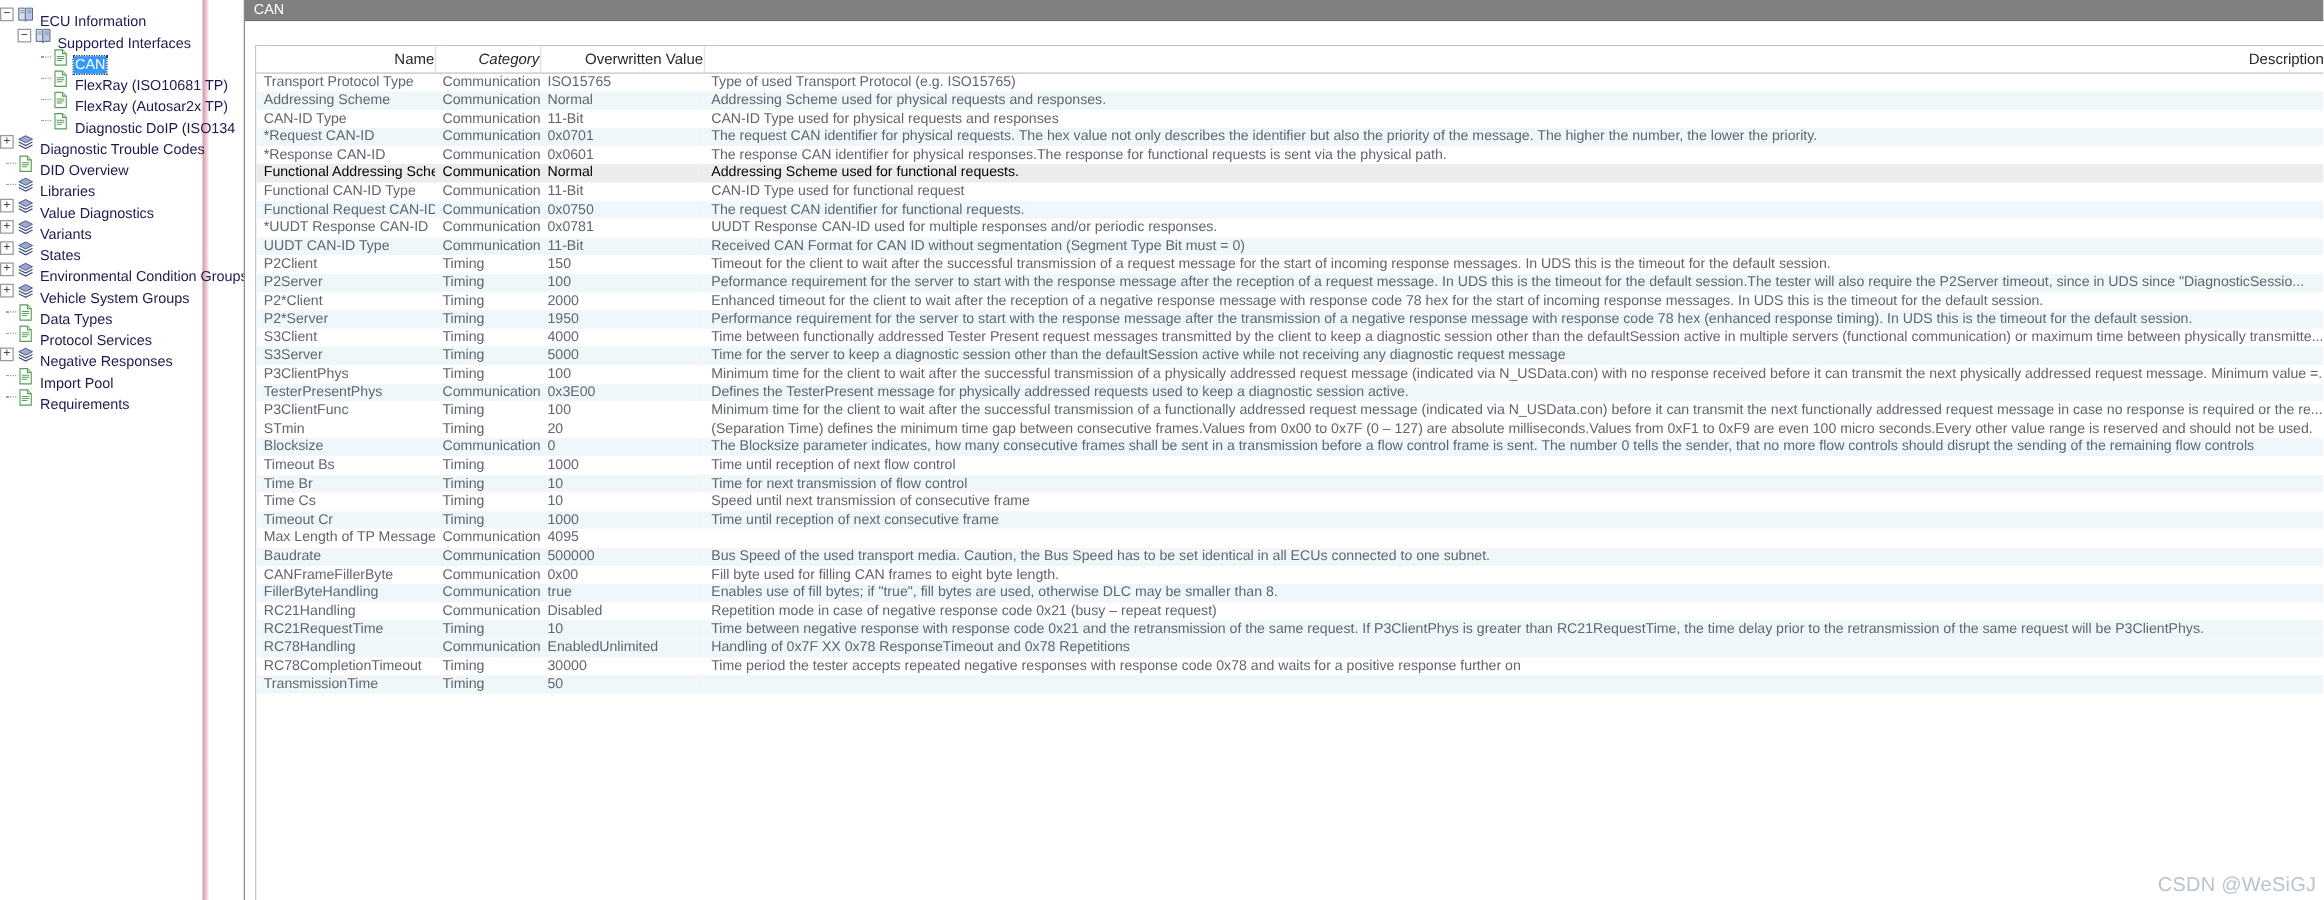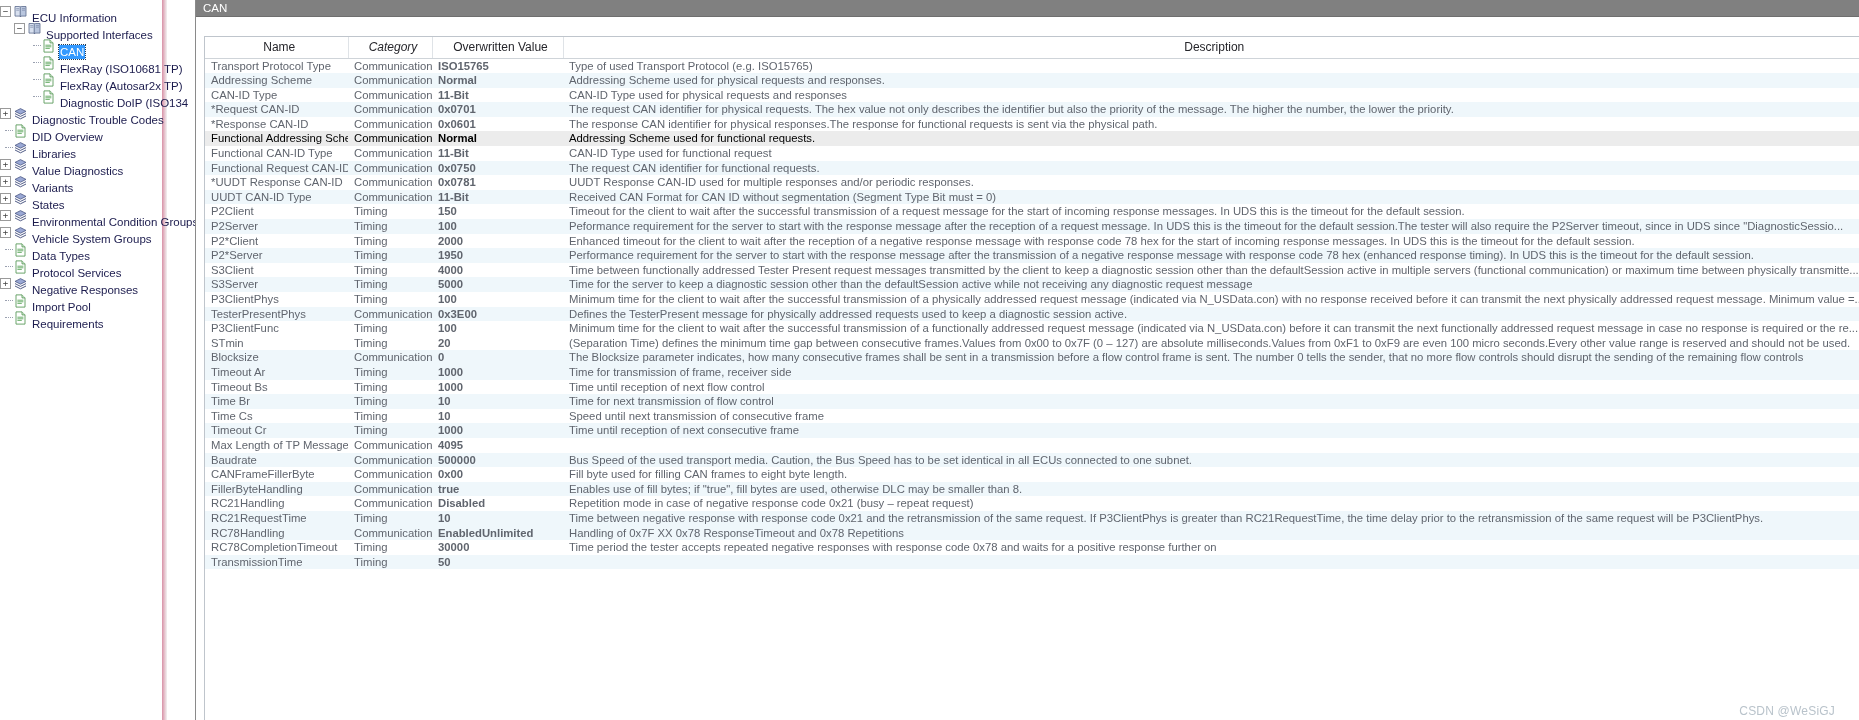--- a/index.html
+++ b/index.html
@@ -129,21 +129,21 @@
     overflow: hidden;
     position: relative;
   }
   table.grid {
     border-collapse: collapse;
     width: 100%;
     table-layout: fixed;
     font-size: 11.5px;
   }
   table.grid th {
-    text-align: center;
+    text-align: right;
     font-weight: normal;
     color: #26262b;
     font-size: 12px;
     height: 21px;
     padding: 0 0 0 6px;
     background: #ffffff;
     border-bottom: 1px solid #cfd4d9;
     border-right: 1px solid #dfe3e7;
     white-space: nowrap;
     overflow: hidden;
@@ -159,33 +159,33 @@
     overflow: hidden;
     text-overflow: clip;
     box-sizing: border-box;
     line-height: 14.6px;
   }
   table.grid tr.alt td { background: #eff7fb; }
   table.grid tr.sel td {
     background: #ececec;
     color: #000000;
   }
-  td.c-value { color: #16161a; font-weight: bold; }
+  td.c-value { color: #16161a; font-weight: normal; }
   tr.sel td.c-value { color: #000; }
 
   .col-name   { width: 143px; }
   .col-cat    { width: 84px; font-style: italic; }
   .col-val    { width: 131px; }
   .col-desc   { width: auto; }
 
   #watermark {
     position: absolute;
-    right: 24px;
+    right: 6px;
     bottom: 2px;
-    font-size: 12px;
+    font-size: 16px;
     color: #b9c3cb;
     letter-spacing: .2px;
     pointer-events: none;
   }
   .pink-edge {
     position: absolute;
     left: 162px; top: 0; width: 5px; height: 720px;
     background: linear-gradient(to right, #b9375e, #e7e7e7);
     opacity: .55;
   }
@@ -518,26 +518,20 @@
                 <td class="c-cat">Timing</td>
                 <td class="c-value">20</td>
                 <td class="c-desc">(Separation Time) defines the minimum time gap between consecutive frames.Values from 0x00 to 0x7F (0 – 127) are absolute milliseconds.Values from 0xF1 to 0xF9 are even 100 micro seconds.Every other value range is reserved and should not be used.</td>
               </tr>
               <tr class="alt">
                 <td class="c-name">Blocksize</td>
                 <td class="c-cat">Communication</td>
                 <td class="c-value">0</td>
                 <td class="c-desc">The Blocksize parameter indicates, how many consecutive frames shall be sent in a transmission before a flow control frame is sent. The number 0 tells the sender, that no more flow controls should disrupt the sending of the remaining flow controls</td>
               </tr>
-              <tr class="alt">
-                <td class="c-name">Timeout Ar</td>
-                <td class="c-cat">Timing</td>
-                <td class="c-value">1000</td>
-                <td class="c-desc">Time for transmission of frame, receiver side</td>
-              </tr>
               <tr class="">
                 <td class="c-name">Timeout Bs</td>
                 <td class="c-cat">Timing</td>
                 <td class="c-value">1000</td>
                 <td class="c-desc">Time until reception of next flow control</td>
               </tr>
               <tr class="alt">
                 <td class="c-name">Time Br</td>
                 <td class="c-cat">Timing</td>
                 <td class="c-value">10</td>

